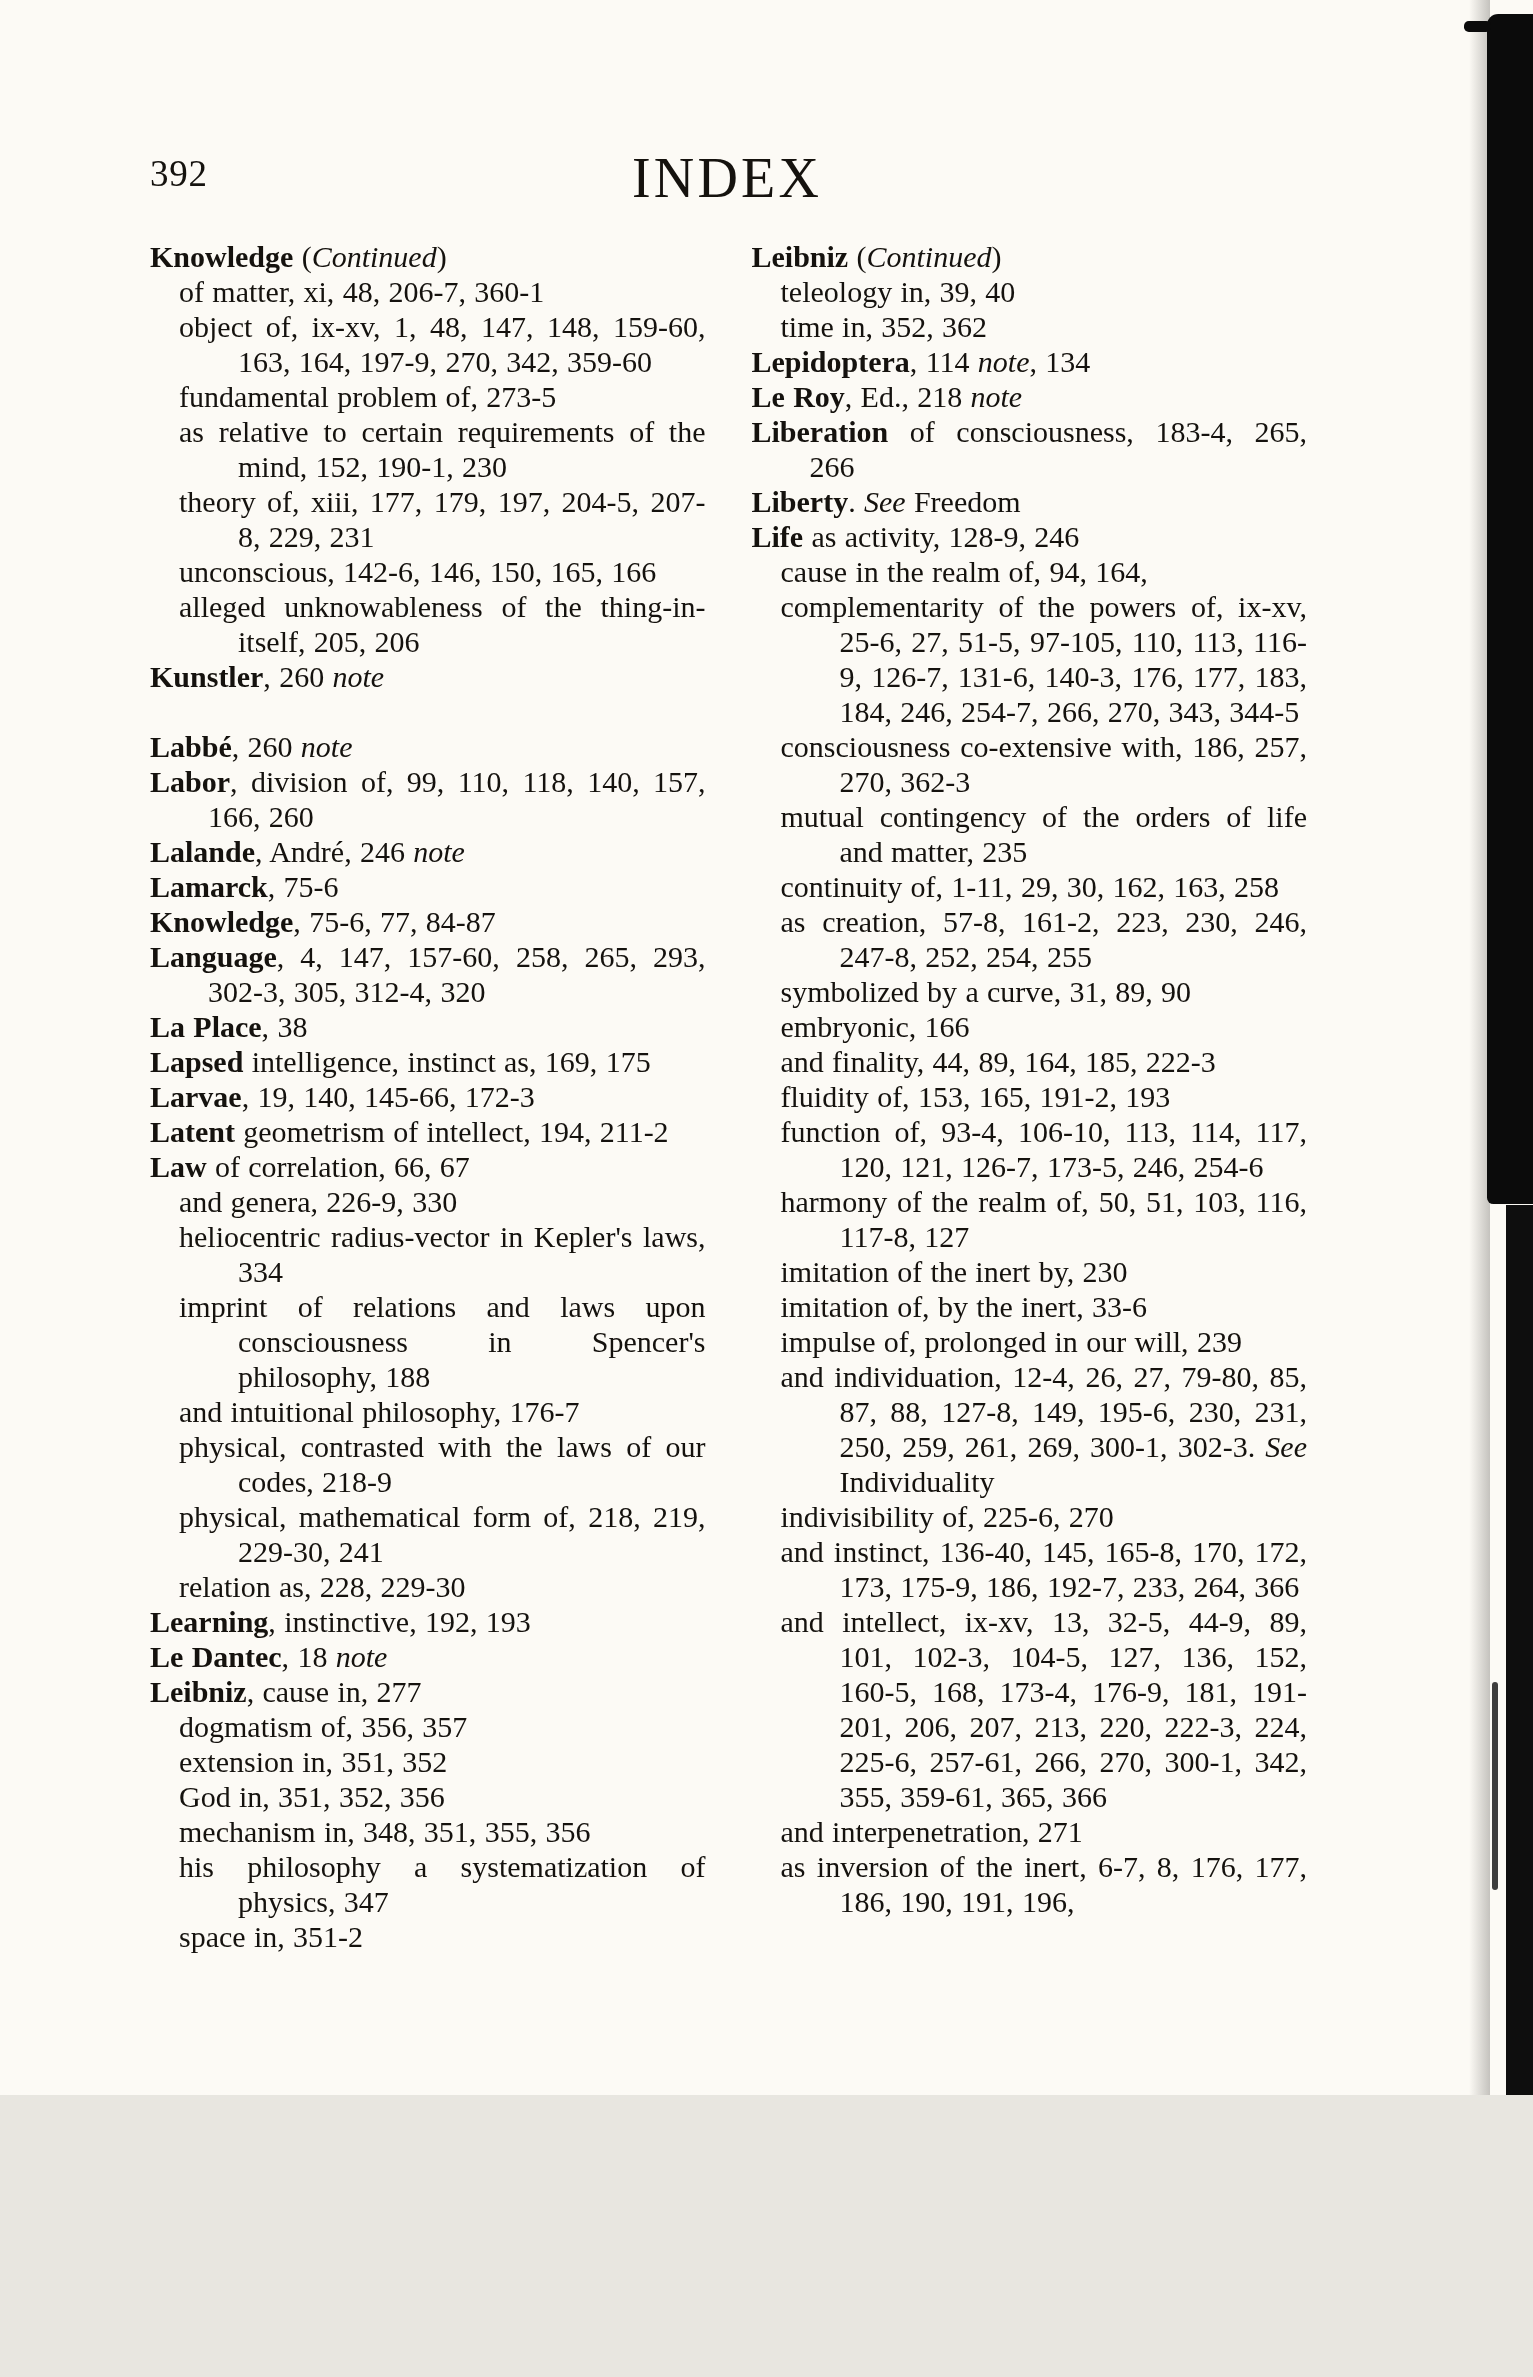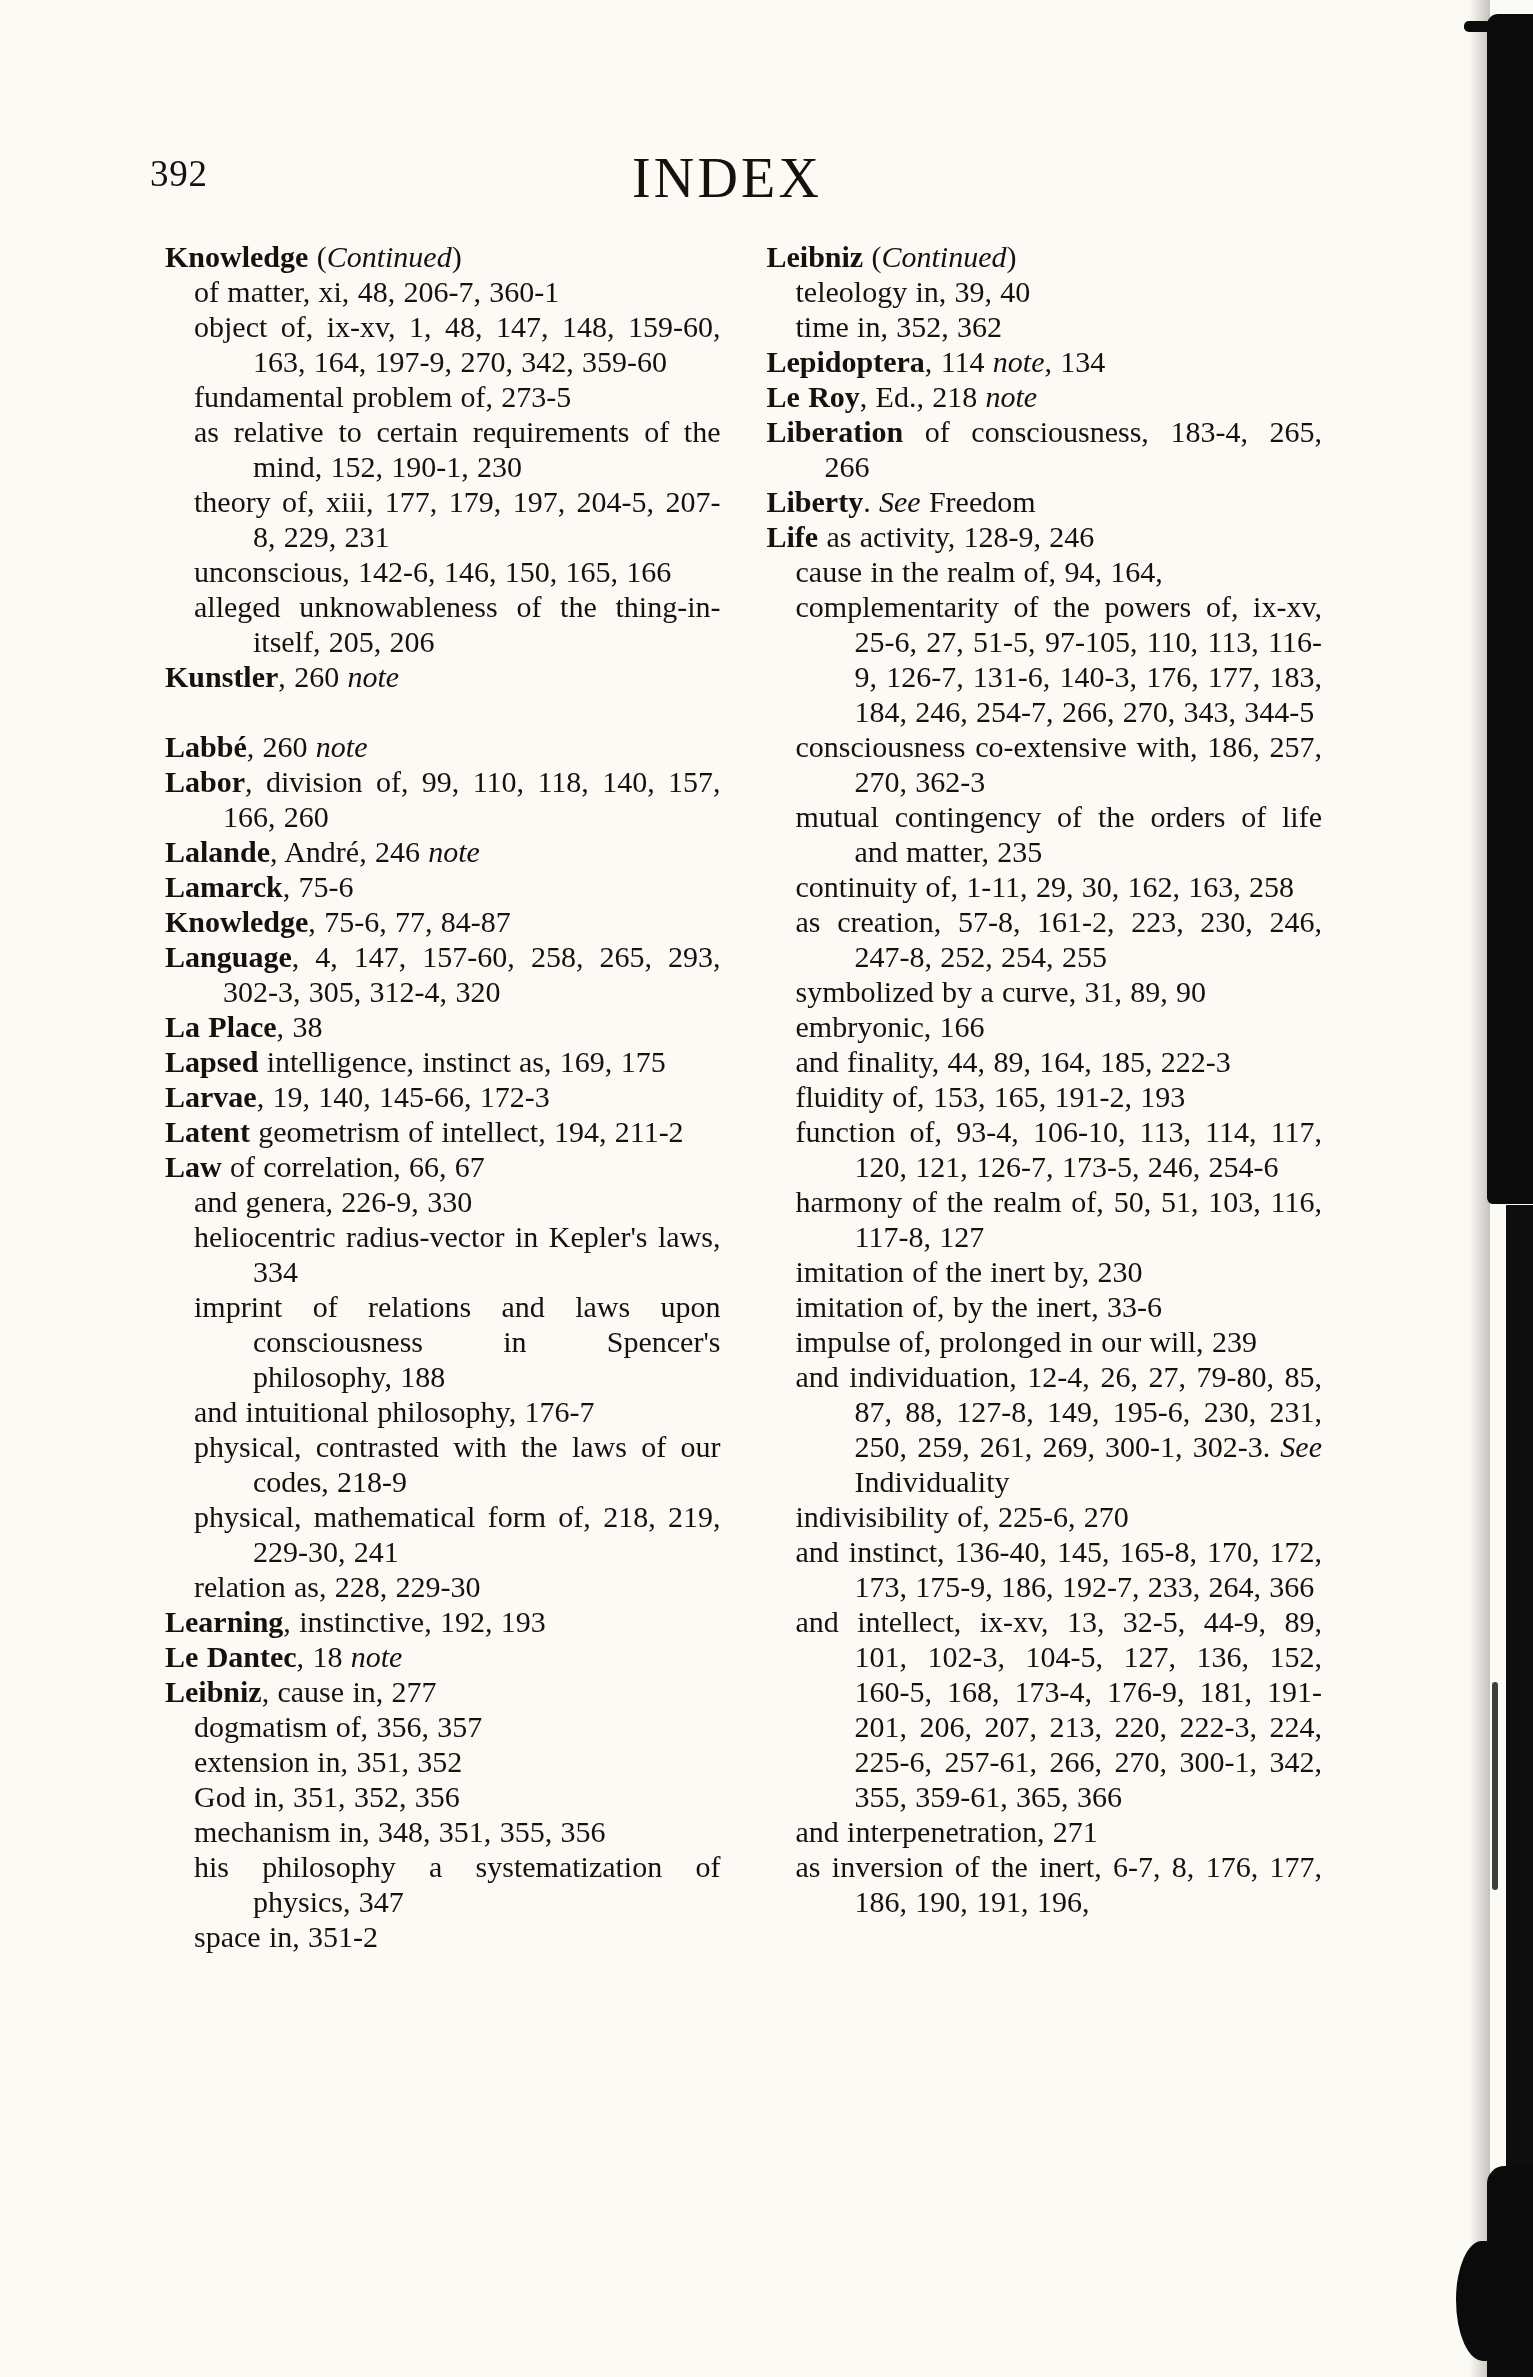--- a/index.html
+++ b/index.html
@@ -4,21 +4,21 @@
 <style>
   :root{
     --paper:#fcfaf5;
     --ink:#15120e;
     --artifact:#0b0b0b;
   }
   html,body{margin:0;padding:0;background:#e8e6e0;}
   .page{
     position:relative;
     width:1533px;
-    height:2377px;
+    height:2095px;
     background:var(--paper);
     font-family:"Liberation Serif","DejaVu Serif",serif;
     color:var(--ink);
     overflow:hidden;
   }
   .page-number{
     position:absolute;
     left:150px;
     top:152px;
     font-size:37px;
@@ -28,21 +28,21 @@
     position:absolute;
     left:727px;
     top:146px;
     transform:translateX(-50%);
     font-size:56px;
     letter-spacing:3.2px;
   }
   .columns{
     position:absolute;
     top:239px;
-    left:165px;
+    left:150px;
     width:1157px;
     display:flex;
     gap:46px;
   }
   .col{
     width:558px;
   }
   .entry{
     margin:0;
     font-size:30px;

